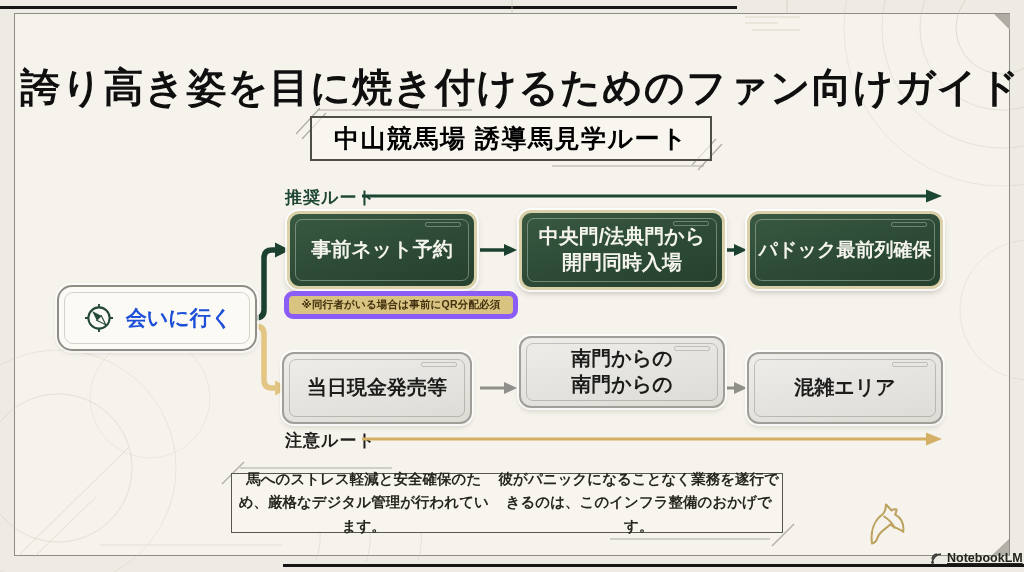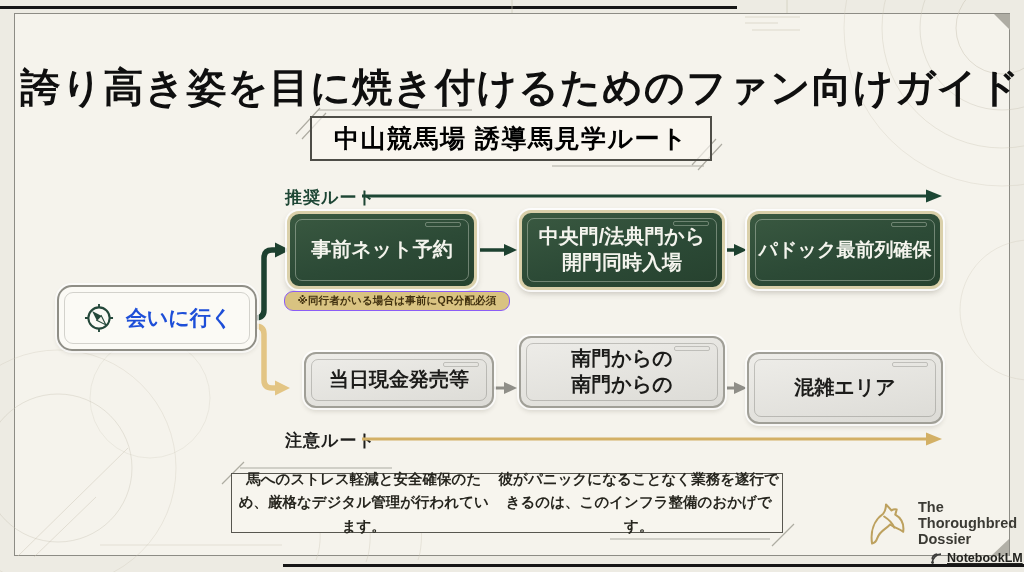--- a/index.html
+++ b/index.html
@@ -37,21 +37,21 @@
         border:3px solid #dad0aa;color:#f4f4ed;font-size:20px;
         box-shadow:0 0 0 2px rgba(255,255,255,.85),0 3px 6px rgba(60,55,40,.28);}
   .green-box::before{border:1px solid rgba(228,234,222,.38);}
   .green-box::after{border:1px solid rgba(228,234,222,.35);}
   .gray-box{background:linear-gradient(170deg,#eeedE9 0%,#dcdbd6 100%);
         border:2.5px solid #a09f97;color:#1c1c1a;font-size:20px;
         box-shadow:0 0 0 2px rgba(255,255,255,.8),0 3px 5px rgba(60,55,40,.18);}
   .gray-box::before{border:1px solid rgba(100,100,94,.32);}
   .gray-box::after{border:1px solid rgba(100,100,94,.3);}
   .note-pill{position:absolute;left:284px;top:291px;width:224px;height:18px;
-        background:#d9c381;border:1px solid #8b5cf6;border-radius:9px;color:#41310f;
+        background:#d9c381;border:5px solid #8b5cf6;border-radius:9px;color:#41310f;
         font-size:10.5px;font-weight:700;display:flex;align-items:center;
         justify-content:center;letter-spacing:.2px;}
   .start-box{position:absolute;left:57px;top:285px;width:200px;height:66px;
         background:#fbfaf5;border:2px solid #8f8e86;border-radius:15px;display:flex;
         align-items:center;justify-content:center;gap:10px;font-size:21px;font-weight:700;
         color:#1d4ed8;box-sizing:border-box;
         box-shadow:0 0 0 2px rgba(255,255,255,.7),0 2px 5px rgba(60,55,40,.16);}
   .start-box::before{content:"";position:absolute;inset:5px;border-radius:9px;
         border:1px solid rgba(90,90,85,.25);pointer-events:none;}
   .footer-box{position:absolute;left:231px;top:473px;width:552px;height:60px;
@@ -157,21 +157,21 @@
     <span class="bl">中央門/法典門から</span>
     <span class="bl">開門同時入場</span>
   </div>
   <div class="fbox green-box" style="left:747px;top:211px;width:196px;height:78px;font-size:19px;">
     <span class="bl">パドック最前列確保</span>
     <span class="bl"></span>
   </div>
 
   <div class="note-pill">※同行者がいる場合は事前にQR分配必須</div>
 
-  <div class="fbox gray-box" style="left:304px;top:352px;width:190px;height:56px;">
+  <div class="fbox gray-box" style="left:282px;top:352px;width:190px;height:72px;">
     <span class="bl">当日現金発売等</span>
     <span class="bl"></span>
   </div>
   <div class="fbox gray-box" style="left:519px;top:336px;width:206px;height:72px;">
     <span class="bl">南門からの</span>
     <span class="bl">南門からの</span>
   </div>
   <div class="fbox gray-box" style="left:747px;top:352px;width:196px;height:72px;">
     <span class="bl">混雑エリア</span>
     <span class="bl"></span>
@@ -182,25 +182,20 @@
     <span>彼がパニックになることなく業務を遂行できるのは、このインフラ整備のおかげです。</span>
   </div>
 
   <div class="branding">
     <svg width="52" height="52" viewBox="0 0 56 56">
       <g fill="none" stroke="#bda15e" stroke-width="2.2" stroke-linejoin="round" stroke-linecap="round">
         <path d="M13 50 C11 37 15 25 25 18 C27 15.5 28 12 28 8 L34 14.5 C35.5 13.5 37.5 13 39.5 13.5 L38 19 C45 23 47.5 30 46.5 37.5 C42 33.5 36.5 33.5 32.5 29.5 C28.5 34.5 21.5 36 18.5 44.5 C17.5 47.5 15.5 49.5 13 50 Z"></path>
         <path d="M26 21 C31.5 24.5 35 28 37 33"></path>
       </g>
     </svg>
-    <div class="brand-text">
-      <div>The</div>
-      <div>Thoroughbred</div>
-      <div>Dossier</div>
-    </div>
   </div>
 
   <div class="attribution">
     <svg width="13" height="13" viewBox="0 0 13 13">
       <g fill="none" stroke="#3c3c3a" stroke-width="1.7">
         <path d="M2.2 11 A8.8 8.8 0 0 1 11 2.2"></path>
         <path d="M2.2 7.2 A5 5 0 0 1 7.2 2.2"></path>
       </g>
       <circle cx="2.6" cy="10.6" r="1.4" fill="#3c3c3a"></circle>
     </svg>

